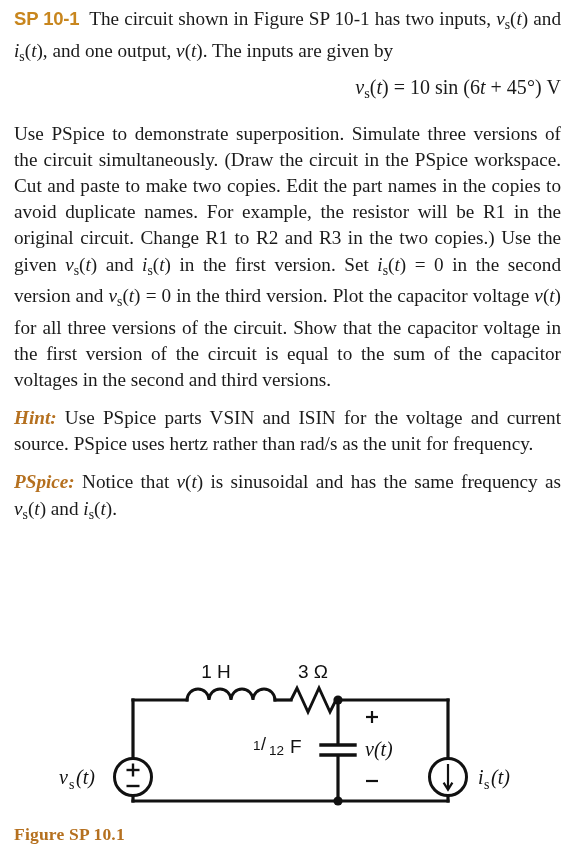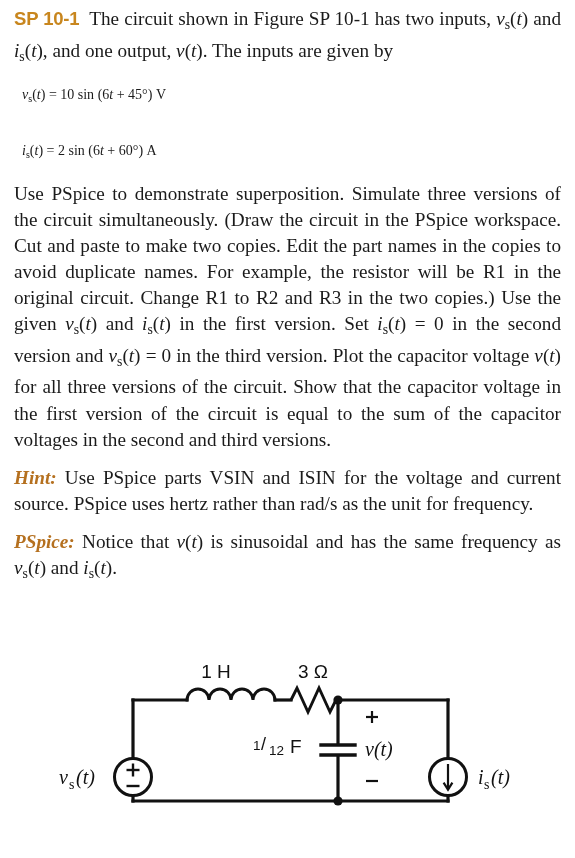--- a/index.html
+++ b/index.html
@@ -39,24 +39,24 @@
     font-family: "Liberation Sans", "DejaVu Sans", sans-serif;
     font-weight: bold;
     font-size: 18.5px;
     letter-spacing: -0.2px;
   }
   .kw {
     font-style: italic;
     font-weight: bold;
   }
   .eq {
-    margin: 8px;
-    font-size: 14px;
+    margin: 0;
+    font-size: 20px;
     line-height: 26px;
-    text-align: left;
+    text-align: right;
   }
   .eq-1 { padding-top: 5px; }
   .gap-sm { height: 5px; }
   .gap-md { height: 12px; }
   var, .v {
     font-style: italic;
     font-family: "Liberation Serif", "DejaVu Serif", serif;
   }
   .sub {
     font-size: 0.72em;
@@ -102,23 +102,20 @@
 
     <div class="eq eq-1">
       <var class="v">v<span class="sub">s</span></var>(<var class="v">t</var>)&nbsp;=&nbsp;10&nbsp;<span class="op">sin</span>&nbsp;(6<var class="v">t</var>&nbsp;+&nbsp;45<span class="deg">°</span>)&nbsp;<span class="op">V</span>
     </div>
 
     <div class="gap-sm"></div>
 
 
     <div class="gap-sm"></div>
 
-    <div class="eq">
-      <var class="v">i<span class="sub">s</span></var>(<var class="v">t</var>)&nbsp;=&nbsp;2&nbsp;<span class="op">sin</span>&nbsp;(6<var class="v">t</var>&nbsp;+&nbsp;60<span class="deg">°</span>)&nbsp;<span class="op">A</span>
-    </div>
 
     <div class="gap-sm"></div>
 
     <p class="body">Use PSpice to demonstrate superposition. Simulate three
       versions of the circuit simultaneously. (Draw the circuit in
       the PSpice workspace. Cut and paste to make two copies. Edit
       the part names in the copies to avoid duplicate names. For
       example, the resistor will be R1 in the original circuit. Change
       R1 to R2 and R3 in the two copies.) Use the given <var class="v">v<span class="sub">s</span></var>(<var class="v">t</var>) and <var class="v">i<span class="sub">s</span></var>(<var class="v">t</var>)
       in the first version. Set <var class="v">i<span class="sub">s</span></var>(<var class="v">t</var>) = 0 in the second version and
@@ -214,14 +211,15 @@
       <text x="76" y="148" font-family="Liberation Serif, DejaVu Serif, serif" font-size="20" font-style="italic" fill="#111111">(t)</text>
     </g>
 
     <g>
       <text x="478" y="148" font-family="Liberation Serif, DejaVu Serif, serif" font-size="20" font-style="italic" fill="#111111">i</text>
       <text x="484" y="153" font-family="Liberation Serif, DejaVu Serif, serif" font-size="14" fill="#111111">s</text>
       <text x="491" y="148" font-family="Liberation Serif, DejaVu Serif, serif" font-size="20" font-style="italic" fill="#111111">(t)</text>
     </g>
   </svg>
 
+  <div id="figure-caption" class="cap-color">Figure SP 10.1</div>
 
 </div>
 
 </body></html>

